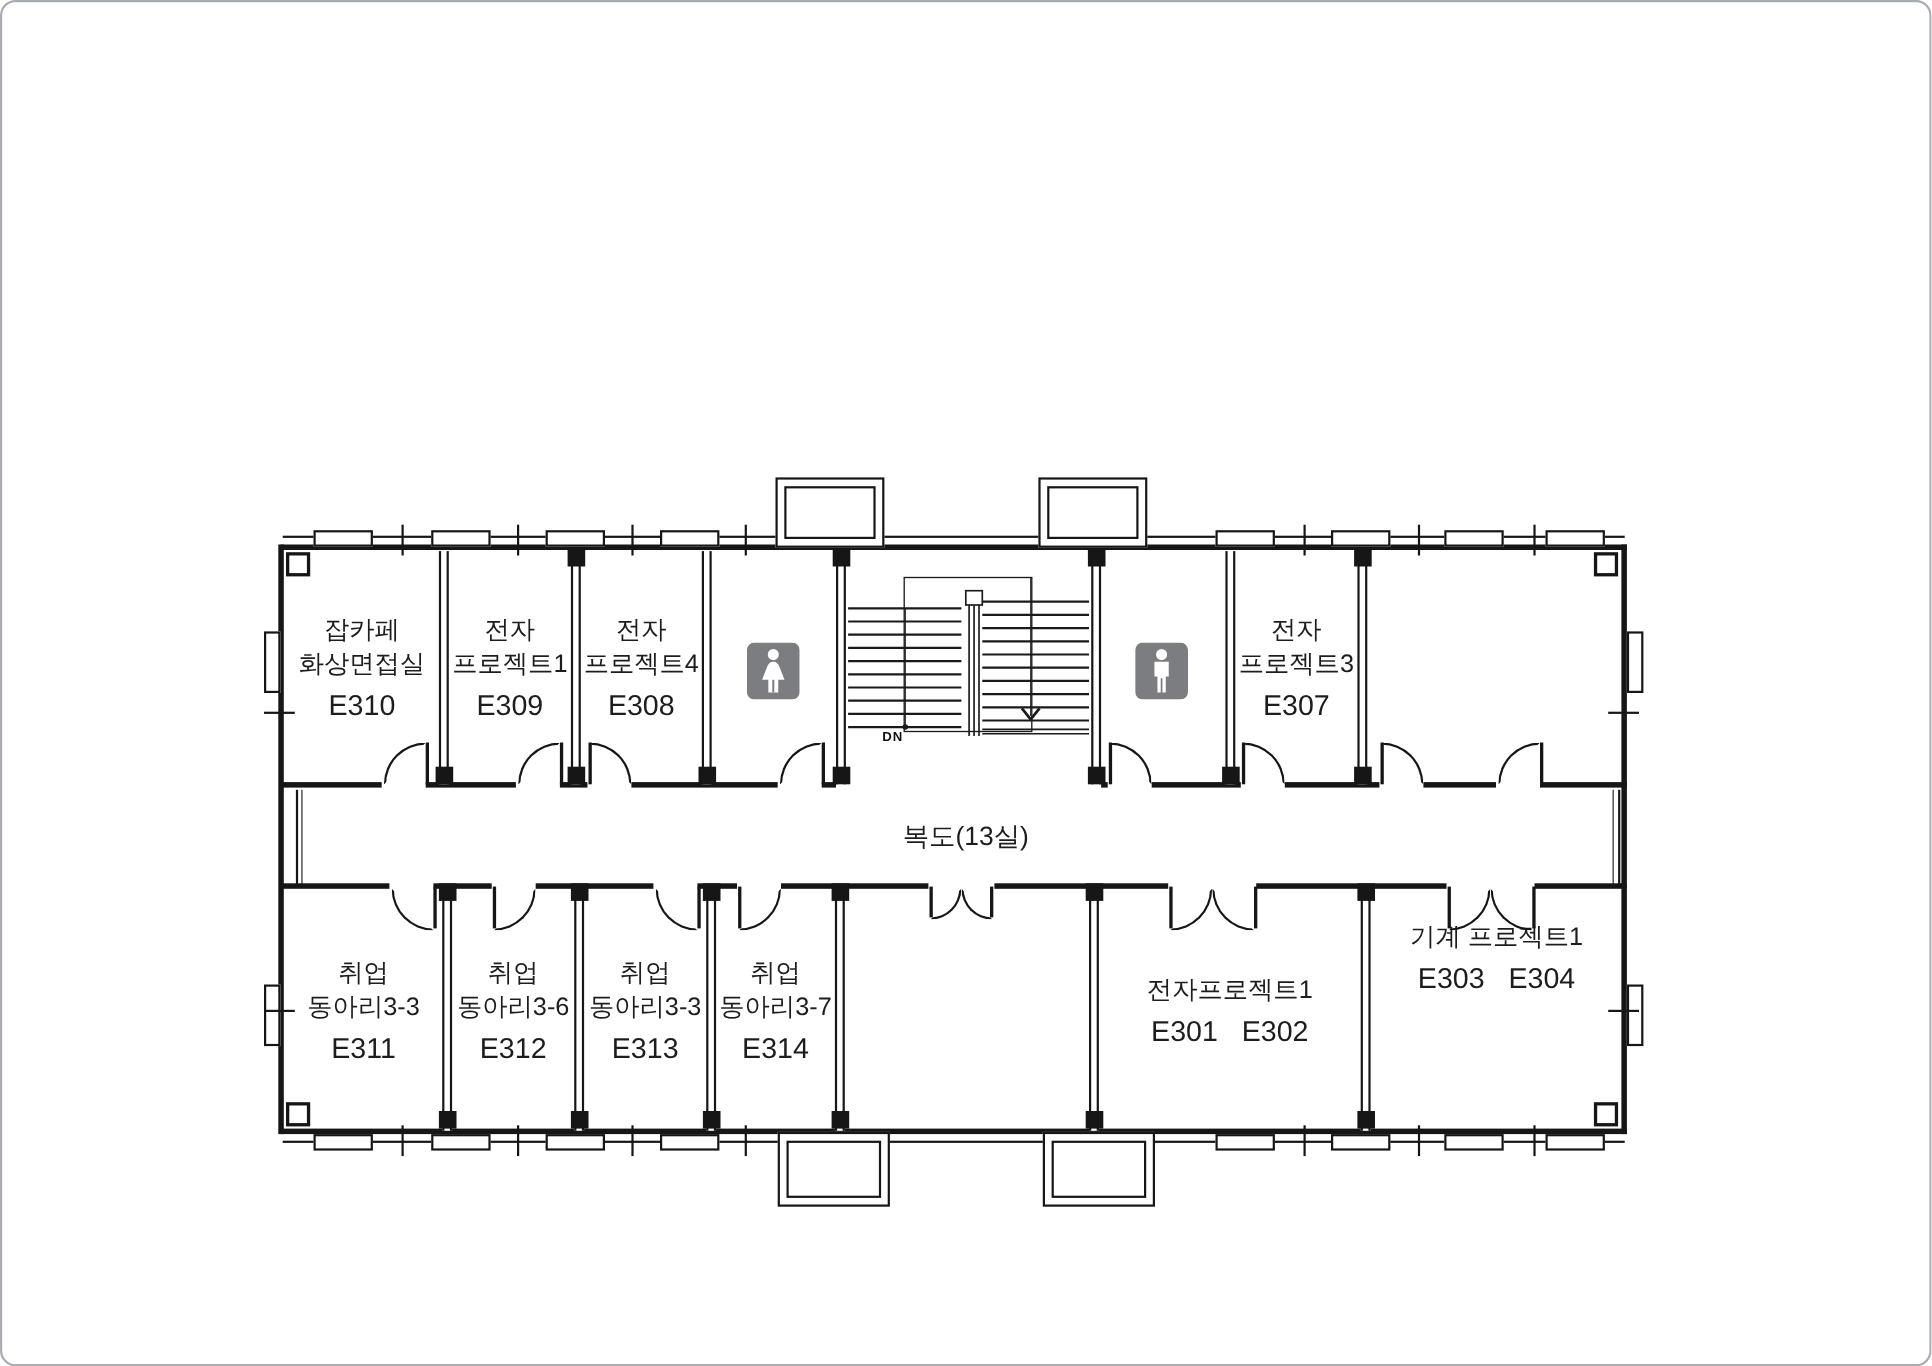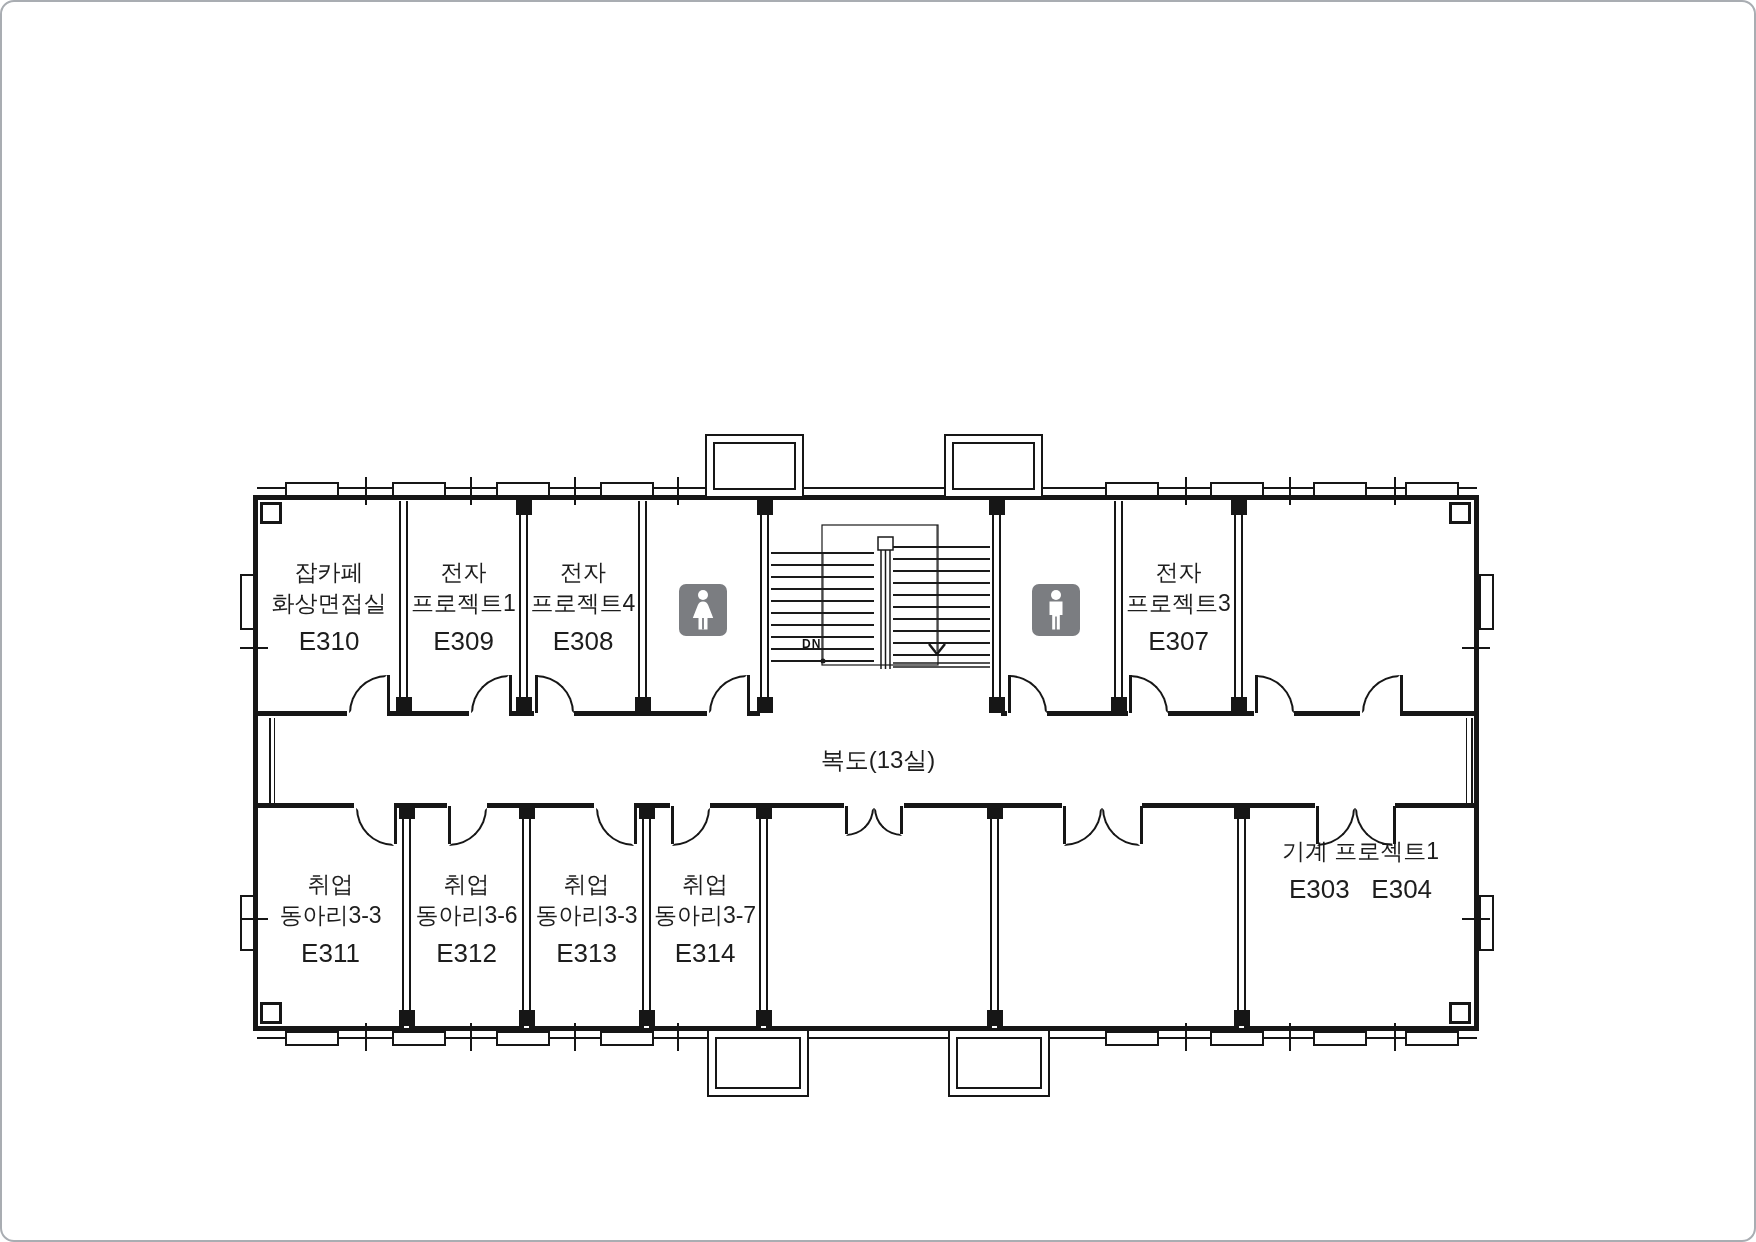--- a/index.html
+++ b/index.html
@@ -122,21 +122,21 @@
         <line x1="112" x2="112" y1="40" y2="168" stroke-width="1.5"></line>
         <line x1="116.5" x2="116.5" y1="40" y2="168" stroke-width="1.5"></line>
         <line x1="121" x2="121" y1="40" y2="168" stroke-width="1.5"></line>
         <rect x="109" y="36" width="15" height="13" fill="#fff" stroke-width="1.5"></rect>
         <line x1="54" x2="54" y1="52" y2="160" stroke-width="1"></line>
         <circle cx="54" cy="160" r="2.5" fill="#1a1a1a" stroke="none"></circle>
         <line x1="168" x2="168" y1="24" y2="150" stroke-width="1"></line>
         <path d="M160 143 L168 153 L176 143" stroke-width="2.5"></path>
       </g>
     </svg>
-    <div class="dn" style="left: 800px; top: 635px;">DN</div>
+    <div class="dn" style="left: 800px; top: 661px;">DN</div>
 
     <div class="corridor-label">복도(13실)</div>
 
     <div class="room" style="left:257px;top:807px;width:143px;height:219px">
       <div class="rl">취업</div>
       <div class="rl">동아리3-3</div>
       <div class="rnum">E311</div>
     </div>
     <div class="room" style="left:409px;top:807px;width:111px;height:219px">
       <div class="rl">취업</div>
@@ -145,20 +145,24 @@
     </div>
     <div class="room" style="left:529px;top:807px;width:111px;height:219px">
       <div class="rl">취업</div>
       <div class="rl">동아리3-3</div>
       <div class="rnum">E313</div>
     </div>
     <div class="room" style="left:649px;top:807px;width:108px;height:219px">
       <div class="rl">취업</div>
       <div class="rl">동아리3-7</div>
       <div class="rnum">E314</div>
+    </div>
+    <div class="room" style="left:997px;top:807px;width:238px;height:219px">
+      <div class="rl">전자프로젝트1</div>
+      <div class="rnum">E301   E302</div>
     </div>
     <div class="room" style="left:1244px;top:759px;width:229px;height:219px">
       <div class="rl">기계 프로젝트1</div>
       <div class="rnum">E303   E304</div>
     </div>
 
   <div class="wall" style="left: 253px; top: 493px; width: 1224px; height: 5px;"></div>
       <div class="wall" style="left: 255px; top: 485px; width: 1220px; height: 2px;"></div>
       <div class="wall" style="left: 253px; top: 709px; width: 505px; height: 5px;"></div>
       <div class="wall" style="left: 999px; top: 709px; width: 478px; height: 5px;"></div>

